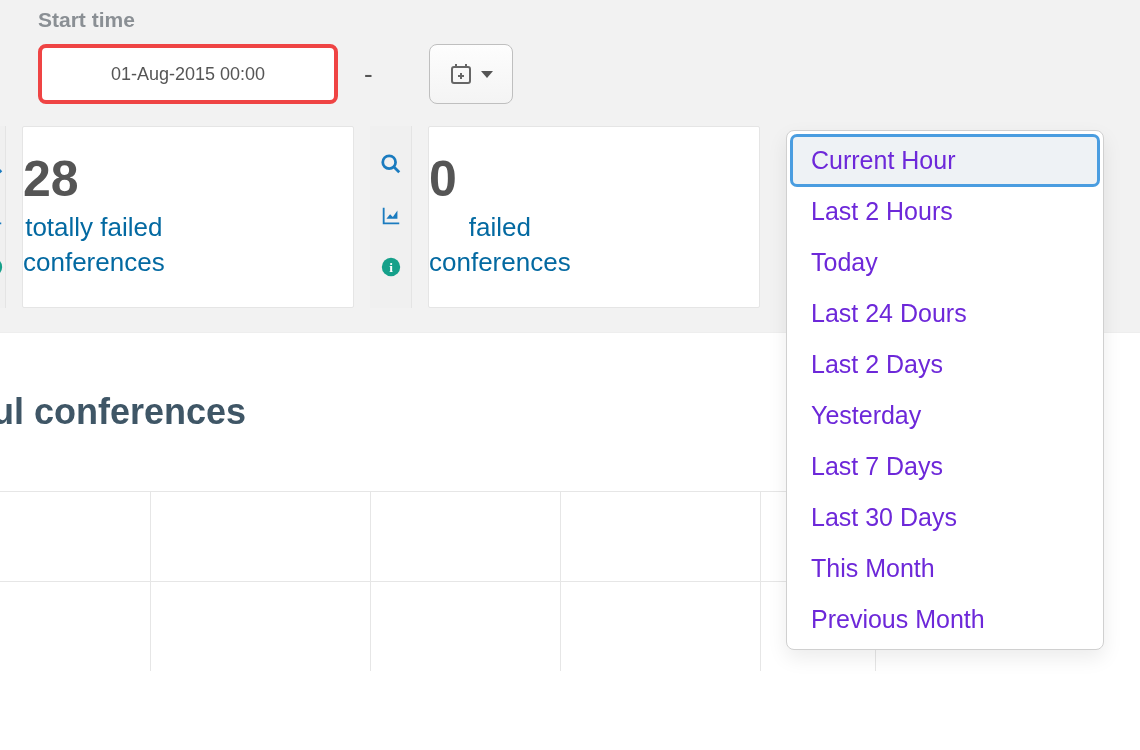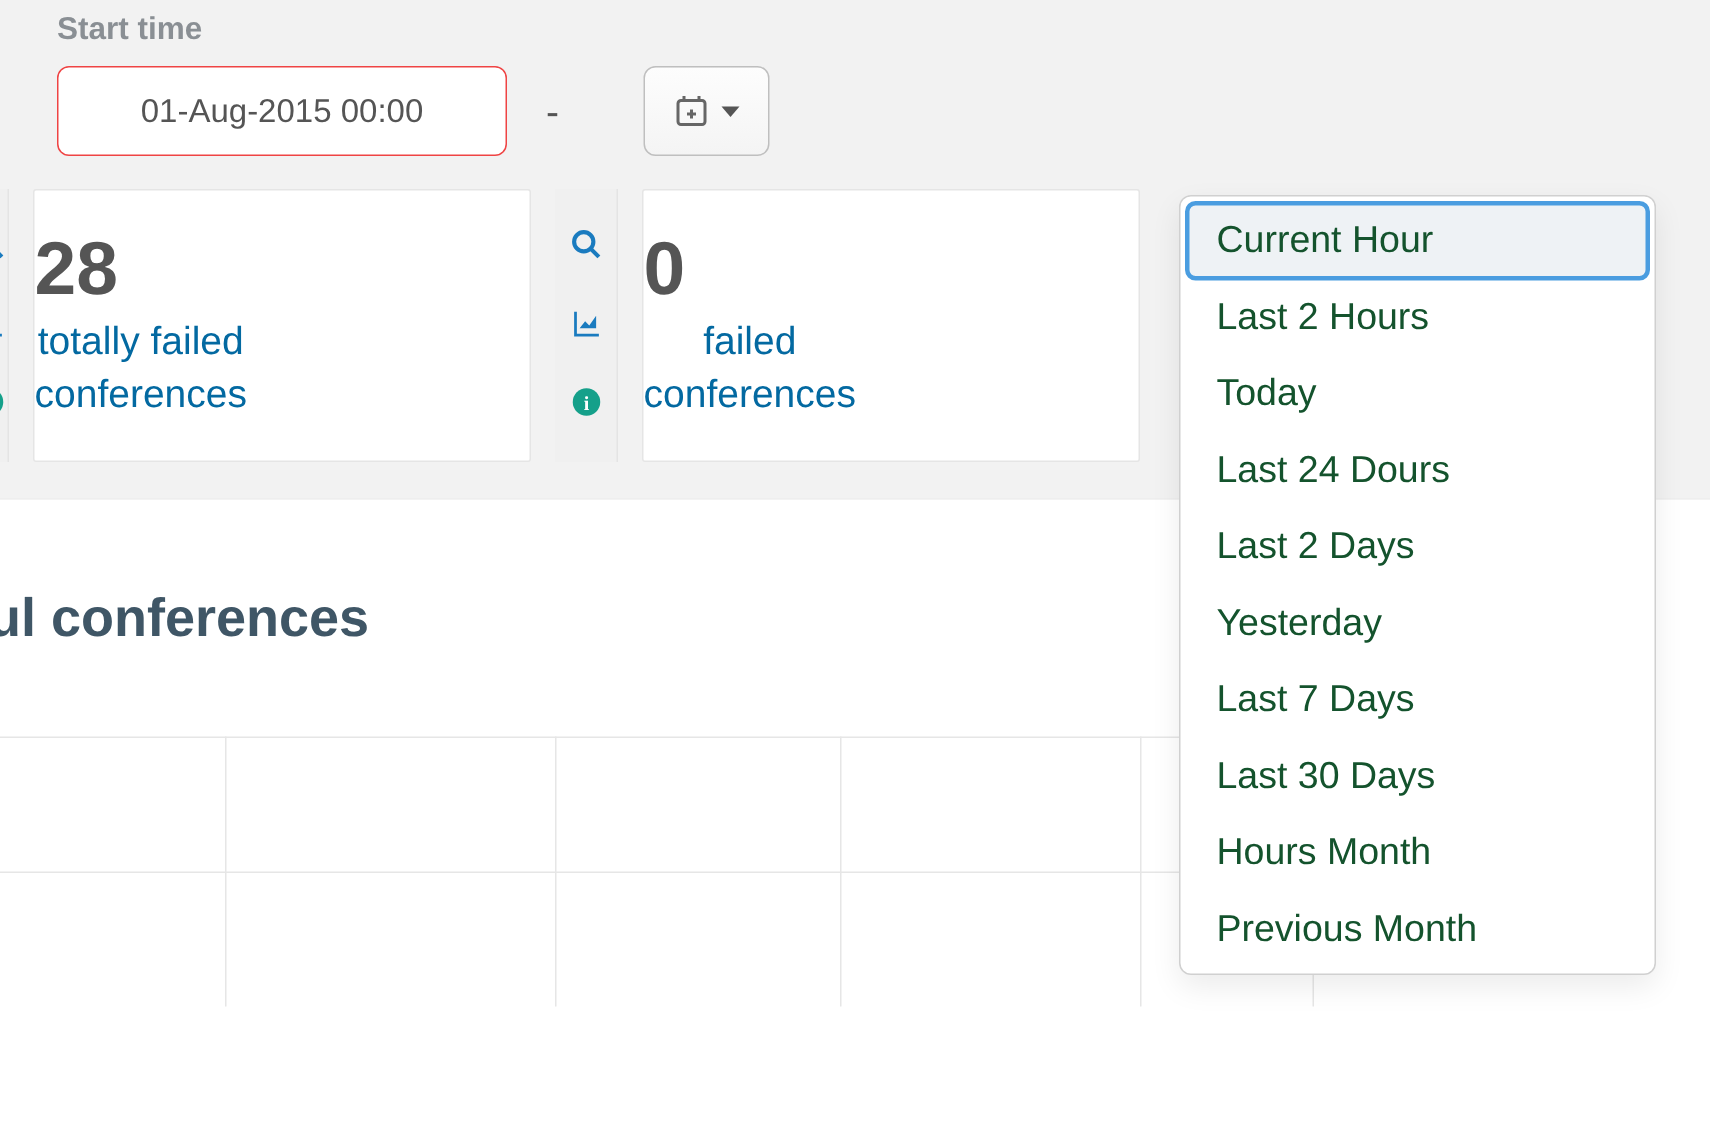--- a/index.html
+++ b/index.html
@@ -24,24 +24,24 @@
     }
     .filter-group { display: flex; flex-direction: column; }
     .filter-label {
       color: #8a8f94;
       font-size: 21px;
       font-weight: 700;
       margin-bottom: 12px;
     }
     .date-input {
       height: 60px;
-      border: 1px solid #ef4444;
+      border: 4px solid #ef4444;
       border-radius: 8px;
       background: #fff;
-      font-size: 22px;
+      font-size: 18px;
       color: #555;
       padding: 0 22px;
       text-align: center;
       outline: none;
     }
     .start-input { width: 300px; }
     .end-input { width: 310px; }
     .dash {
       font-size: 26px;
       color: #555;
@@ -151,21 +151,21 @@
       width: 318px;
       background: #fff;
       border: 1px solid #d0d0d0;
       border-radius: 8px;
       box-shadow: 0 8px 20px rgba(0,0,0,0.08);
       padding: 4px;
       z-index: 50;
     }
     .dd-item {
       font-size: 25px;
-      color: #14532d;
+      color: #6d28d9;
       padding: 11px 20px;
       border-radius: 6px;
       cursor: pointer;
     }
     .dd-item.active {
       background: #eef2f5;
       outline: 3px solid #4a9de0;
       outline-offset: -2px;
     }
   </style>
@@ -265,15 +265,15 @@
 
 <div class="dropdown" id="dd">
     <div class="dd-item active">Current Hour</div>
     <div class="dd-item">Last 2 Hours</div>
     <div class="dd-item">Today</div>
     <div class="dd-item">Last 24 Dours</div>
     <div class="dd-item">Last 2 Days</div>
     <div class="dd-item">Yesterday</div>
     <div class="dd-item">Last 7 Days</div>
     <div class="dd-item">Last 30 Days</div>
-    <div class="dd-item">Hours Month</div>
+    <div class="dd-item">This Month</div>
     <div class="dd-item">Previous Month</div>
   </div>
 
 </body></html>

